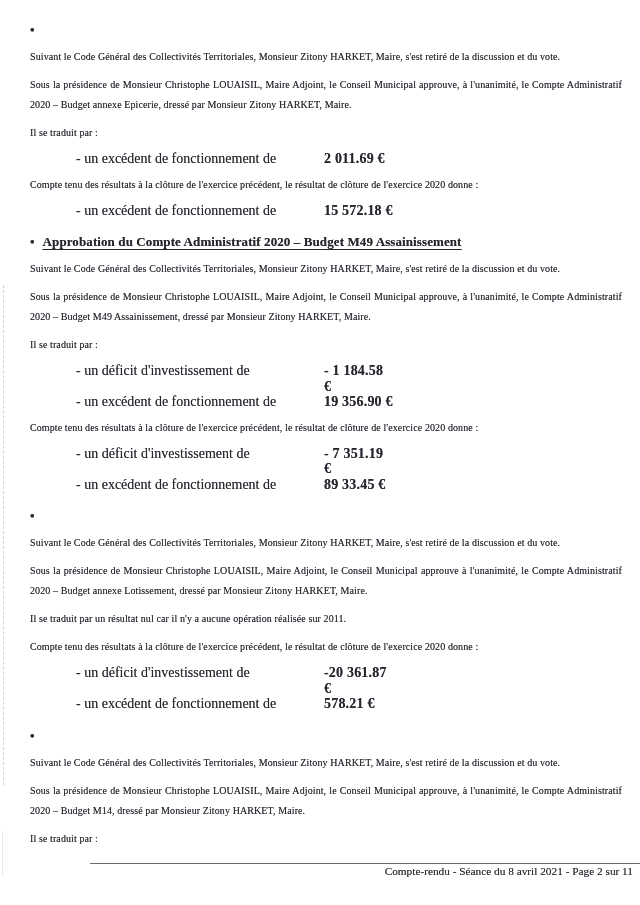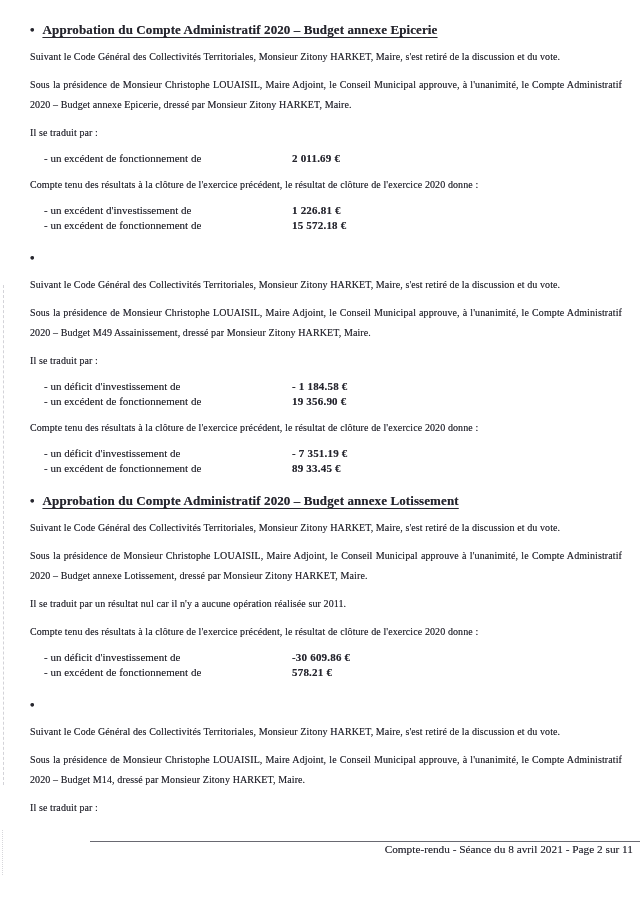--- a/index.html
+++ b/index.html
@@ -63,34 +63,35 @@
     font-size: 10px;
     line-height: 20px;
     margin: 8px 0;
     text-align: justify;
     letter-spacing: 0.1px;
   }
   p.intro { margin-top: 6px; }
   .amount-list { margin: 2px 0 3px 14px; }
   .amount-row {
     display: flex;
-    font-size: 11px;
+    font-size: 14px;
     line-height: 15.5px;
+    margin-left: 32px;
   }
   .amount-label { width: 248px; }
   .amount-value {
     width: 70px;
     font-weight: bold;
     letter-spacing: 0.2px;
   }
   .footer {
     position: absolute;
     left: 0;
     right: 0;
-    bottom: 48px;
+    bottom: 26px;
     padding-left: 42px;
   }
   .footer-rule {
     margin-left: 48px;
     margin-right: 0;
     border-top: 1px solid rgba(55,55,65,0.75);
     height: 0;
   }
   .footer-text {
     text-align: right;
@@ -104,47 +105,43 @@
 </head>
 <body>
 
 <div class="page">
   <div class="scan-artifact"></div>
   <div class="scan-artifact-2"></div>
 
   <div class="section">
     <div class="sec-heading-row">
       <span class="bullet">•</span>
-      <h2 class="sec-heading">Approbation du Compte Administratif 2020 – Budget annexe Epicerie</h2>
     </div>
     <p class="body">Suivant le Code Général des Collectivités Territoriales, Monsieur Zitony HARKET, Maire, s'est retiré de la discussion et du vote.</p>
     <p class="body">Sous la présidence de Monsieur Christophe LOUAISIL, Maire Adjoint, le Conseil Municipal approuve, à l'unanimité, le Compte Administratif 2020 – Budget annexe Epicerie, dressé par Monsieur Zitony HARKET, Maire.</p>
     <p class="body intro">Il se traduit par :</p>
     <div class="amount-list">
       <div class="amount-row">
         <span class="amount-label">- un excédent de fonctionnement de</span>
         <span class="amount-value">2 011.69 €</span>
       </div>
     </div>
     <p class="body">Compte tenu des résultats à la clôture de l'exercice précédent, le résultat de clôture de l'exercice 2020 donne :</p>
     <div class="amount-list">
       <div class="amount-row">
-        <span class="amount-label">- un excédent d'investissement de</span>
-        <span class="amount-value">1 226.81 €</span>
-      </div>
-      <div class="amount-row">
         <span class="amount-label">- un excédent de fonctionnement de</span>
         <span class="amount-value">15 572.18 €</span>
       </div>
     </div>
   </div>
 
   <div class="section">
     <div class="sec-heading-row">
       <span class="bullet">•</span>
+      <h2 class="sec-heading">Approbation du Compte Administratif 2020 – Budget M49 Assainissement</h2>
     </div>
     <p class="body">Suivant le Code Général des Collectivités Territoriales, Monsieur Zitony HARKET, Maire, s'est retiré de la discussion et du vote.</p>
     <p class="body">Sous la présidence de Monsieur Christophe LOUAISIL, Maire Adjoint, le Conseil Municipal approuve, à l'unanimité, le Compte Administratif 2020 – Budget M49 Assainissement, dressé par Monsieur Zitony HARKET, Maire.</p>
     <p class="body intro">Il se traduit par :</p>
     <div class="amount-list">
       <div class="amount-row">
         <span class="amount-label">- un déficit d'investissement de</span>
         <span class="amount-value">- 1 184.58 €</span>
       </div>
       <div class="amount-row">
@@ -161,30 +158,29 @@
       <div class="amount-row">
         <span class="amount-label">- un excédent de fonctionnement de</span>
         <span class="amount-value">89 33.45 €</span>
       </div>
     </div>
   </div>
 
   <div class="section">
     <div class="sec-heading-row">
       <span class="bullet">•</span>
-      <h2 class="sec-heading">Approbation du Compte Administratif 2020 – Budget annexe Lotissement</h2>
     </div>
     <p class="body">Suivant le Code Général des Collectivités Territoriales, Monsieur Zitony HARKET, Maire, s'est retiré de la discussion et du vote.</p>
     <p class="body">Sous la présidence de Monsieur Christophe LOUAISIL, Maire Adjoint, le Conseil Municipal approuve à l'unanimité, le Compte Administratif 2020 – Budget annexe Lotissement, dressé par Monsieur Zitony HARKET, Maire.</p>
     <p class="body intro">Il se traduit par un résultat nul car il n'y a aucune opération réalisée sur 2011.</p>
     <p class="body">Compte tenu des résultats à la clôture de l'exercice précédent, le résultat de clôture de l'exercice 2020 donne :</p>
     <div class="amount-list">
       <div class="amount-row">
         <span class="amount-label">- un déficit d'investissement de</span>
-        <span class="amount-value">-30 609.86 €</span>
+        <span class="amount-value">-20 361.87 €</span>
       </div>
       <div class="amount-row">
         <span class="amount-label">- un excédent de fonctionnement de</span>
         <span class="amount-value">578.21 €</span>
       </div>
     </div>
   </div>
 
   <div class="section">
     <div class="sec-heading-row">

